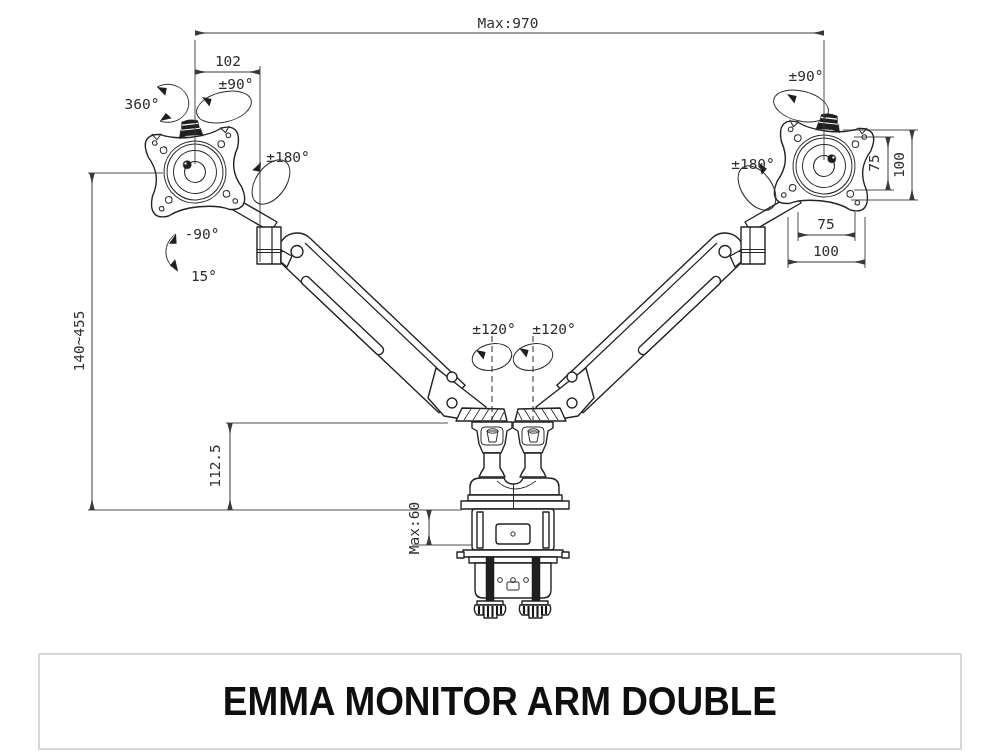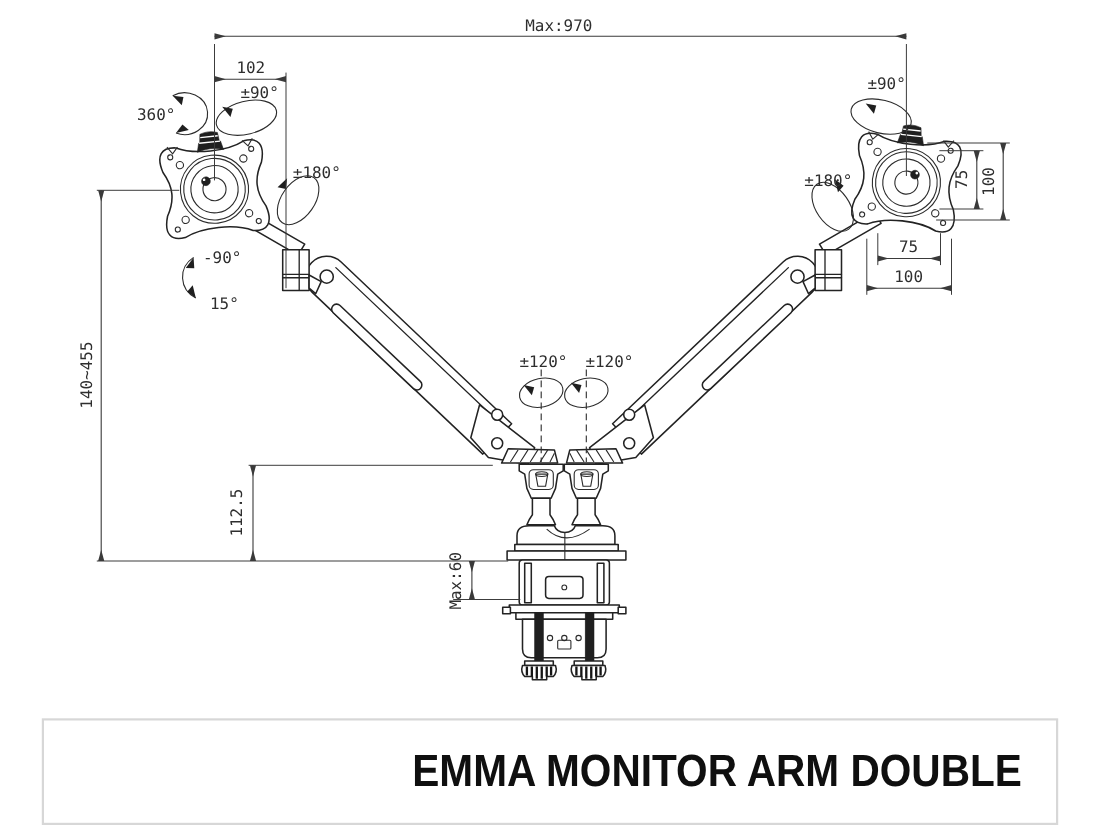--- a/index.html
+++ b/index.html
@@ -14,21 +14,21 @@
   .dark{fill:#1f1f1f;stroke:#1f1f1f;stroke-width:.5;}
   .dim{fill:none;stroke:#3a3a3a;stroke-width:1;
        marker-start:url(#da);marker-end:url(#da);}
   .ext{fill:none;stroke:#3a3a3a;stroke-width:.9;}
   .ind{fill:none;stroke:#2c2c2c;stroke-width:1;}
   .dash{fill:none;stroke:#2c2c2c;stroke-width:1;stroke-dasharray:6 4;}
   .rotarr{fill:#1f1f1f;}
   .knurl{stroke:#161616;stroke-width:2.1;}
   .title-bar{position:absolute;left:38px;top:653px;width:920px;height:93px;
              border:2px solid #d7d7d7;background:#ffffff;
-             display:flex;align-items:center;justify-content:flex-end;}
+             display:flex;align-items:center;justify-content:center;}
   .title-bar span{font-family:"Liberation Sans","DejaVu Sans",sans-serif;
                   font-weight:bold;font-size:41px;color:#0f0f0f;
                   letter-spacing:0px;transform:scaleX(.9);white-space:nowrap;}
 </style>
 </head>
 <body>
 
 <svg width="1000" height="755" viewBox="0 0 1000 755">
   <defs>
     <marker id="da" markerWidth="12" markerHeight="8" refX="10.6" refY="3.5" orient="auto-start-reverse" markerUnits="userSpaceOnUse">

